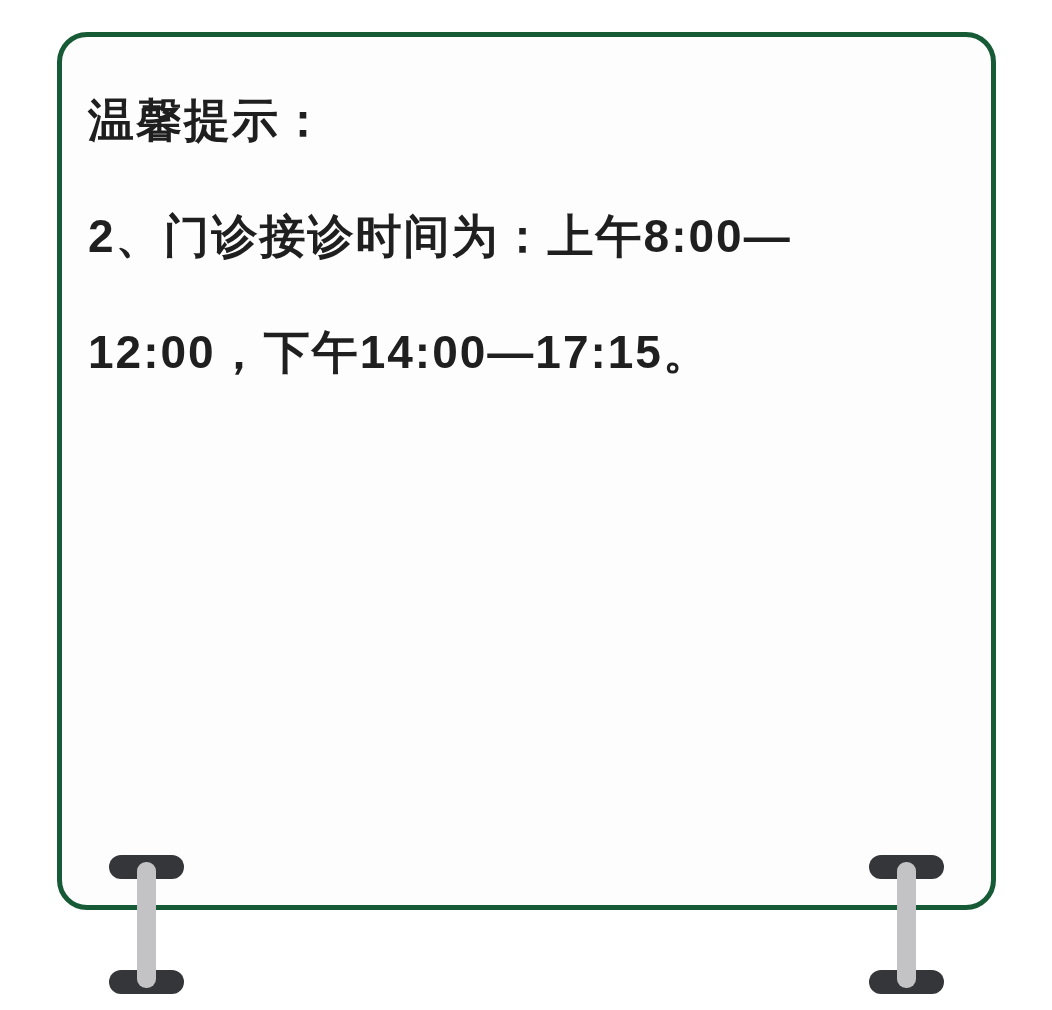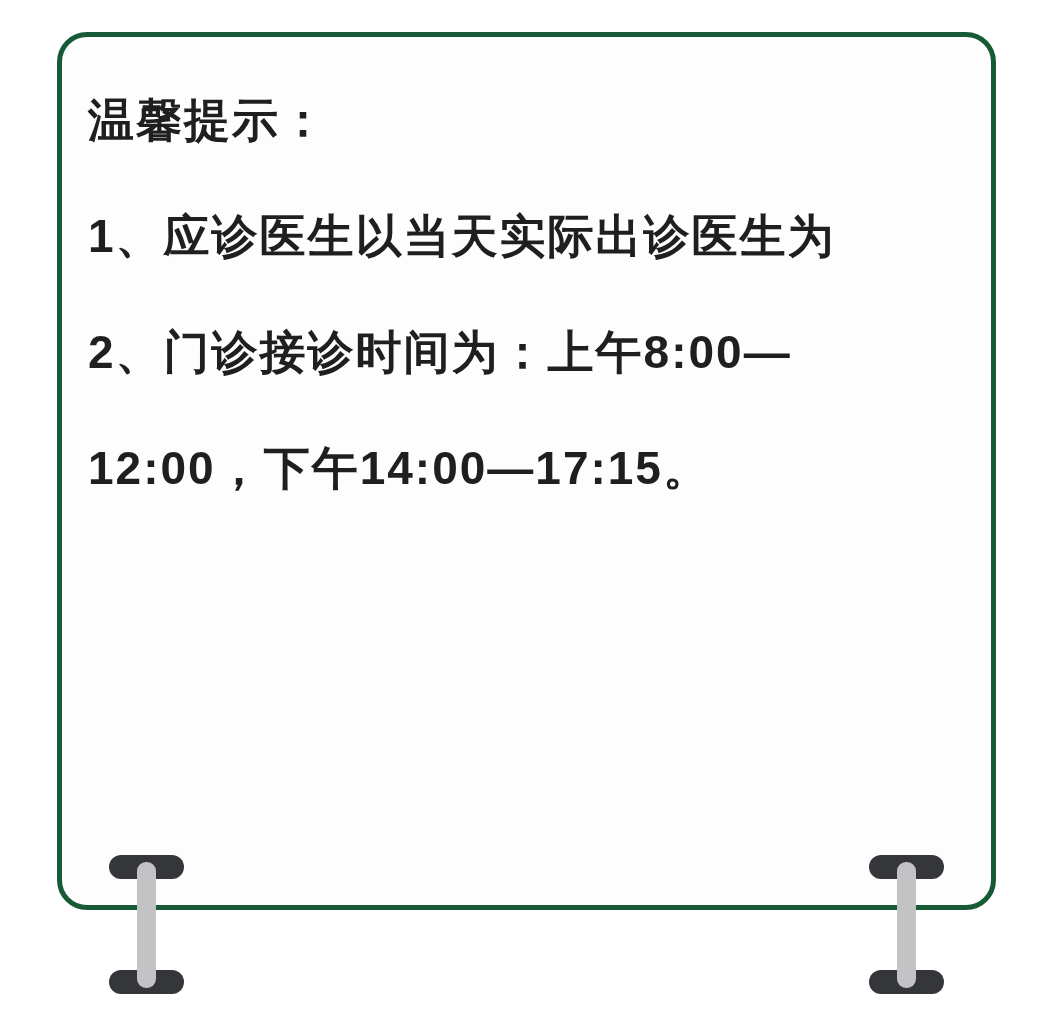--- a/index.html
+++ b/index.html
@@ -66,21 +66,20 @@
   .leg-right { left: 869px; top: 855px; width: 75px; height: 139px; }
 </style>
 </head>
 <body>
 
 <div class="stage">
 
   <div class="sign-board">
     <div class="notice-text">
       <div class="notice-line">温馨提示：</div>
-      <div class="notice-line">1、应诊医生以当天实际出诊医生为</div>
       <div class="notice-line">2、门诊接诊时间为：上午8:00—</div>
       <div class="notice-line">12:00，下午14:00—17:15。</div>
     </div>
   </div>
 
   <div class="leg leg-left">
     <div class="leg-cap leg-cap-top"></div>
     <div class="leg-cap leg-cap-bottom"></div>
     <div class="leg-post"></div>
   </div>

